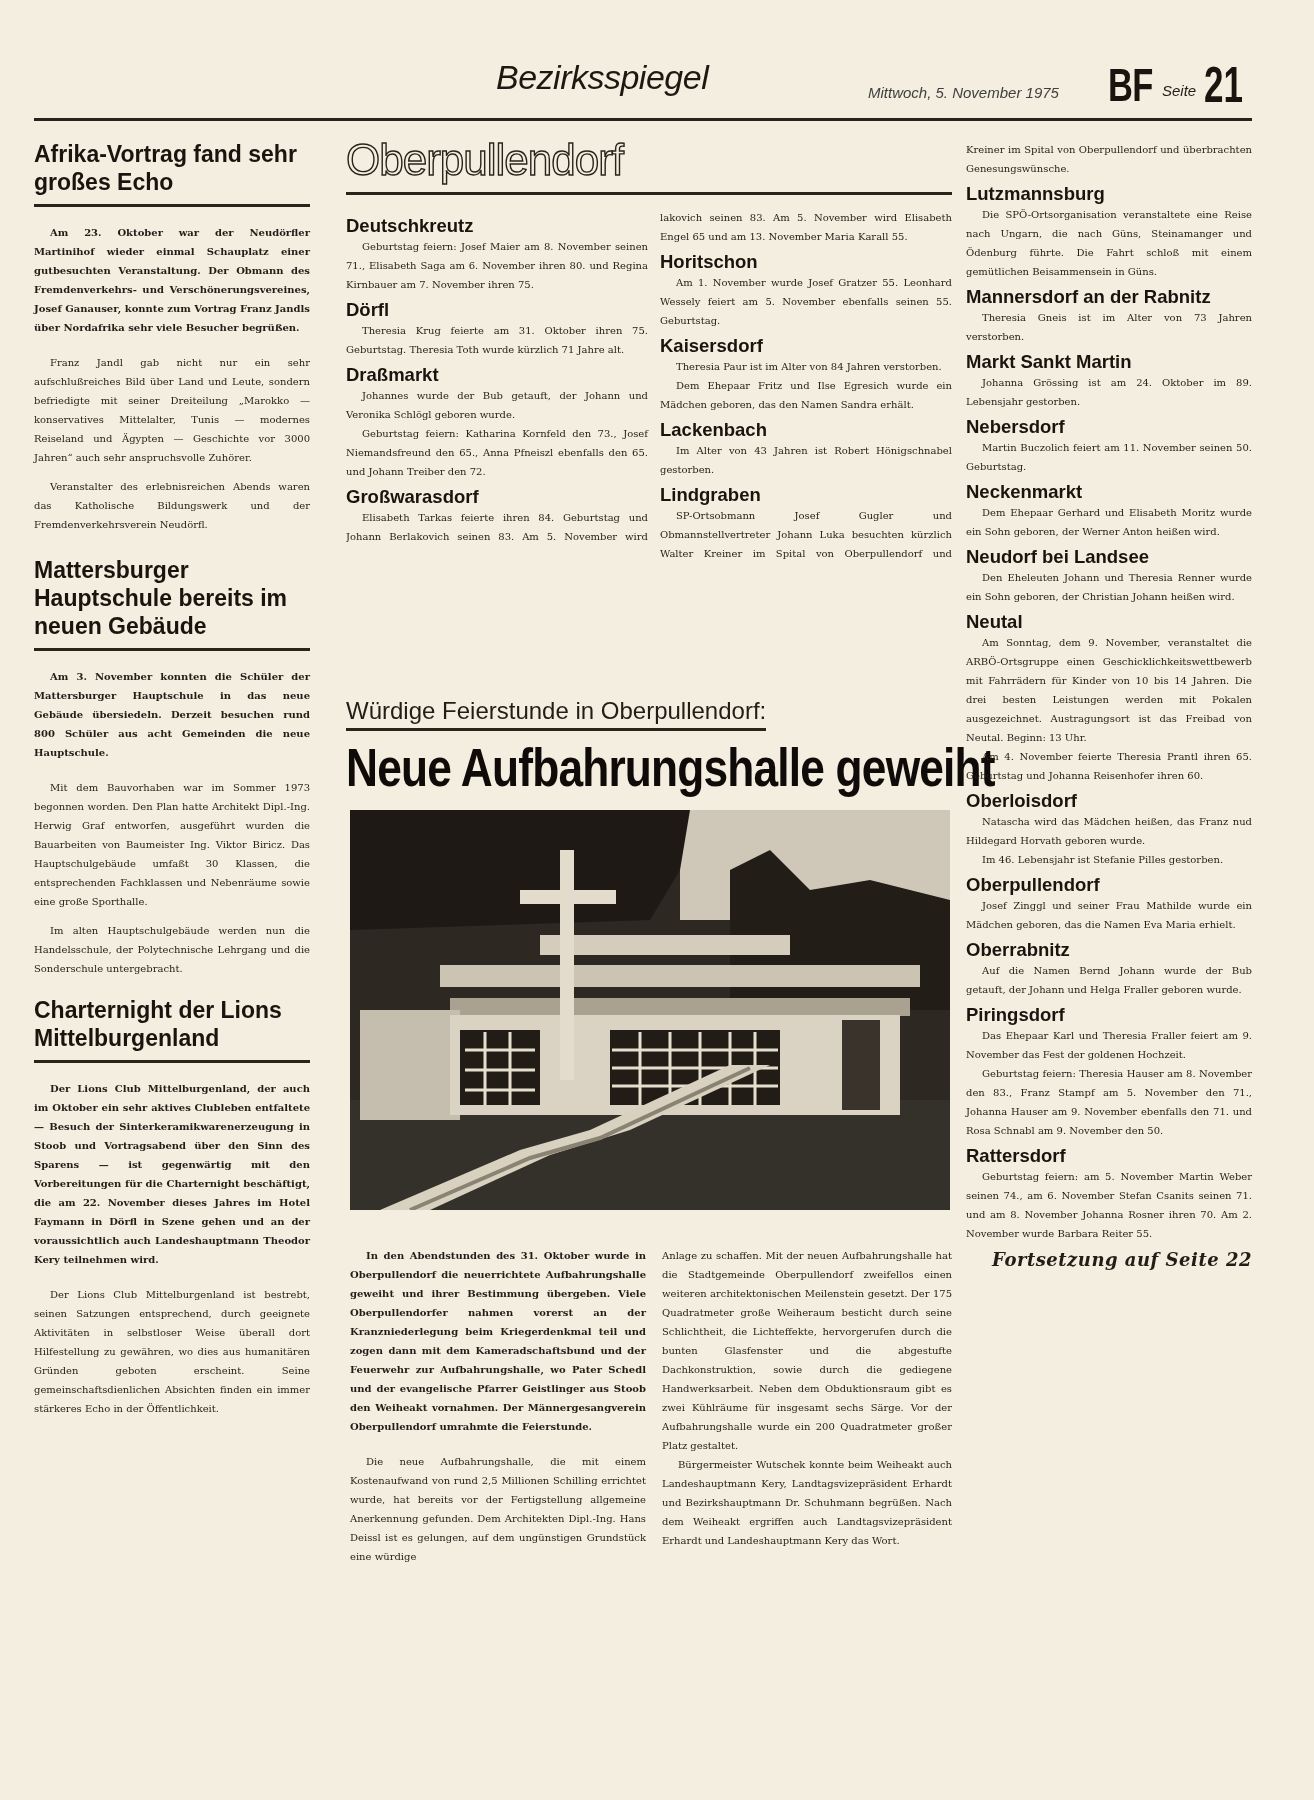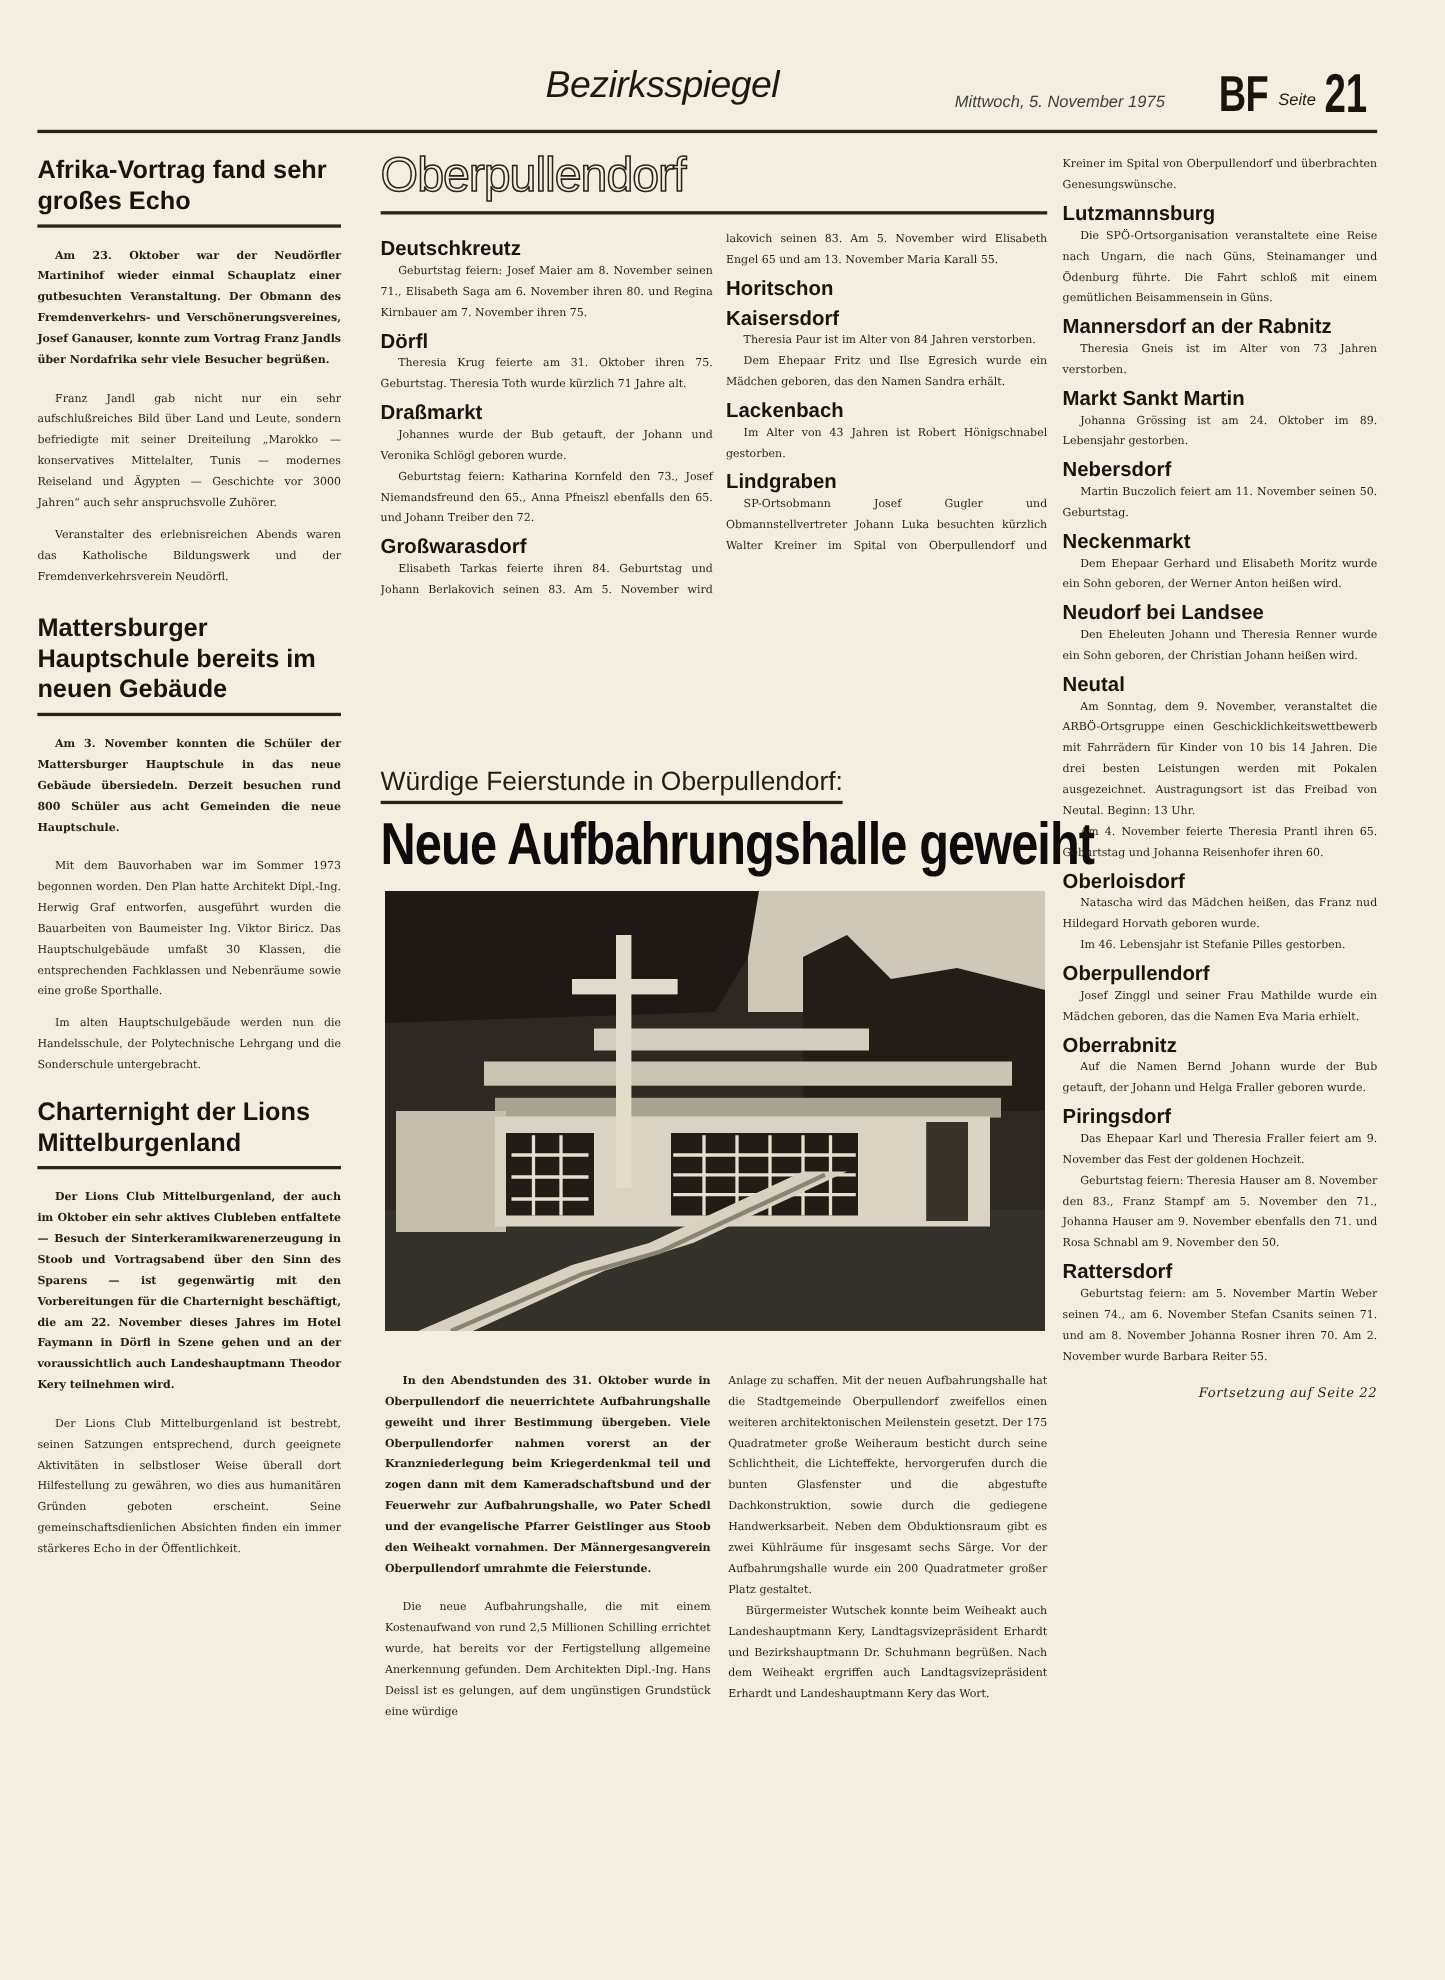--- a/index.html
+++ b/index.html
@@ -85,22 +85,22 @@
     position: absolute; left: 350px; top: 810px; width: 600px; height: 400px;
     background: #2b2520; overflow: hidden;
   }
   .photo svg { width: 100%; height: 100%; display: block; }
 
   .feat-col { position: absolute; top: 1246px; }
   .fc1 { left: 350px; width: 296px; }
   .fc2 { left: 662px; width: 290px; }
 
   .continued {
-    font-style: italic; font-weight: normal; text-align: right;
-    font-size: 12px; margin-top: 16px; letter-spacing: 0.5px;
+    font-style: italic; font-weight: bold; text-align: right;
+    font-size: 18px; margin-top: 6px; letter-spacing: 0.5px;
   }
 </style>
 </head>
 <body>
 
 <div class="masthead">
   <span class="mh-title">Bezirksspiegel</span>
   <span class="mh-date">Mittwoch, 5. November 1975</span>
   <span class="mh-bf">BF</span>
   <span class="mh-seite">Seite</span>
@@ -150,20 +150,21 @@
     <p style="max-height:38px; overflow:hidden">Elisabeth Tarkas feierte ihren 84. Geburtstag und Johann Berlakovich seinen 83. Am 5. November wird Elisabeth Engel 65 und am 13. November Maria Karall 55.</p>
   </div>
 </div>
 
 <div class="col col3" style="top:208px">
   <div>
     <p style="text-indent:0">lakovich seinen 83. Am 5. November wird Elisabeth Engel 65 und am 13. November Maria Karall 55.</p>
   </div>
   <div>
     <div class="place">Horitschon</div>
+    <p>Am 1. November wurde Josef Gratzer 55. Leonhard Wessely feiert am 5. November ebenfalls seinen 55. Geburtstag.</p>
   </div>
   <div>
     <div class="place">Kaisersdorf</div>
     <p>Theresia Paur ist im Alter von 84 Jahren verstorben.</p>
     <p>Dem Ehepaar Fritz und Ilse Egresich wurde ein Mädchen geboren, das den Namen Sandra erhält.</p>
   </div>
   <div>
     <div class="place">Lackenbach</div>
     <p>Im Alter von 43 Jahren ist Robert Hönigschnabel gestorben.</p>
   </div>

